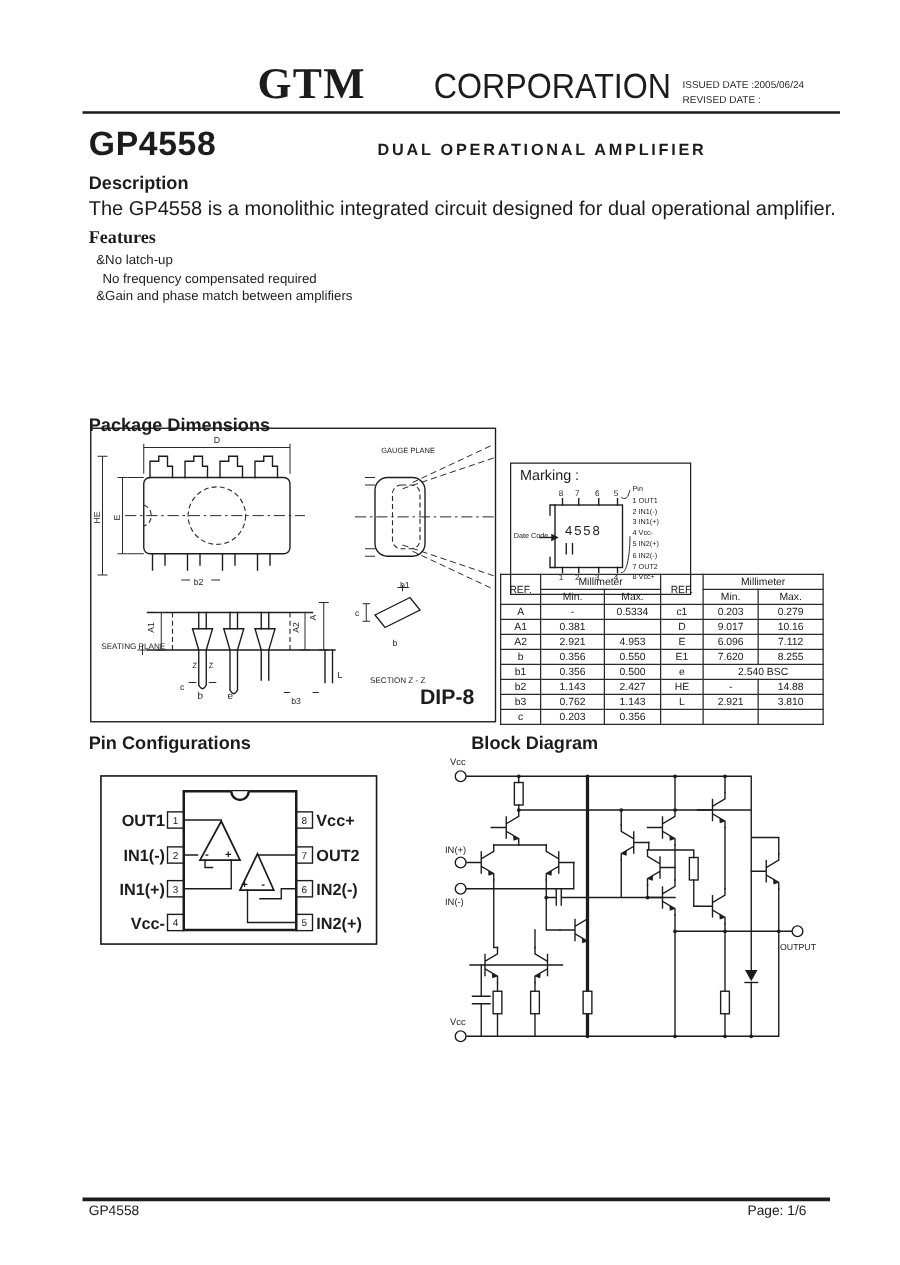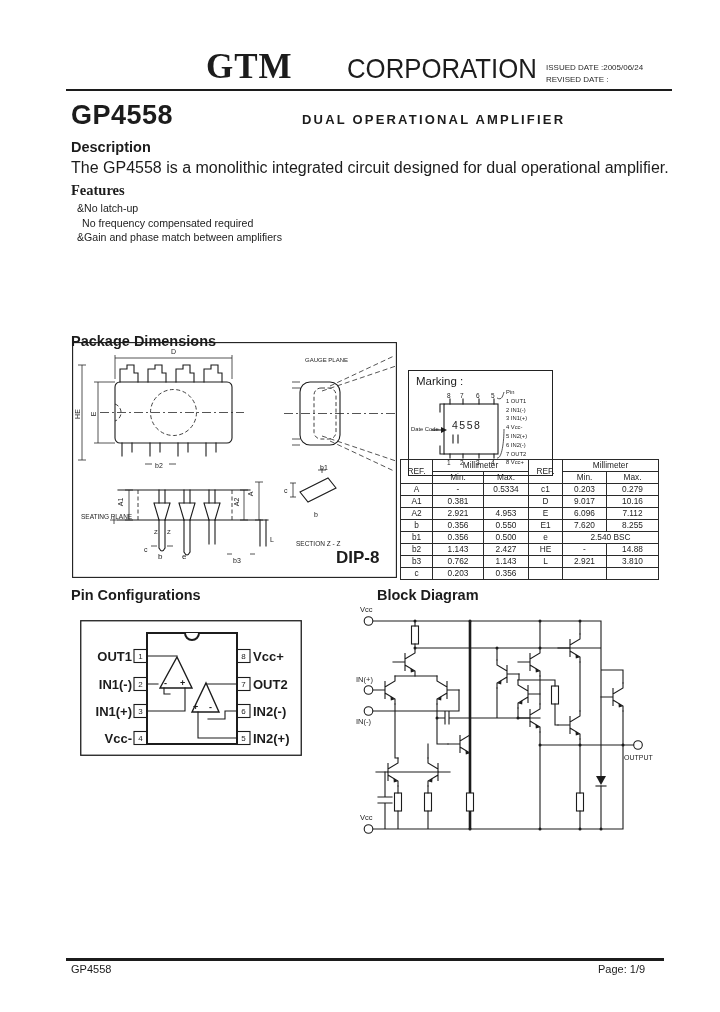--- a/index.html
+++ b/index.html
@@ -391,15 +391,15 @@
     </g>
     <text class="t75" x="8" y="12">Vcc</text>
     <text class="t75" x="4" y="82">IN(+)</text>
     <text class="t75" x="4" y="124">IN(-)</text>
     <text class="t75" x="8" y="220">Vcc</text>
     <text class="t7" x="272" y="160">OUTPUT</text>
   </svg>
 
   <div class="abs rule" style="left:66px;top:958px;width:598px;height:2.5px;"></div>
   <div class="abs foot" style="left:71px;top:963px;">GP4558</div>
-  <div class="abs foot" style="left:598px;top:963px;">Page: 1/9</div>
+  <div class="abs foot" style="left:598px;top:963px;">Page: 1/6</div>
 
 </div>
 
 </body></html>

